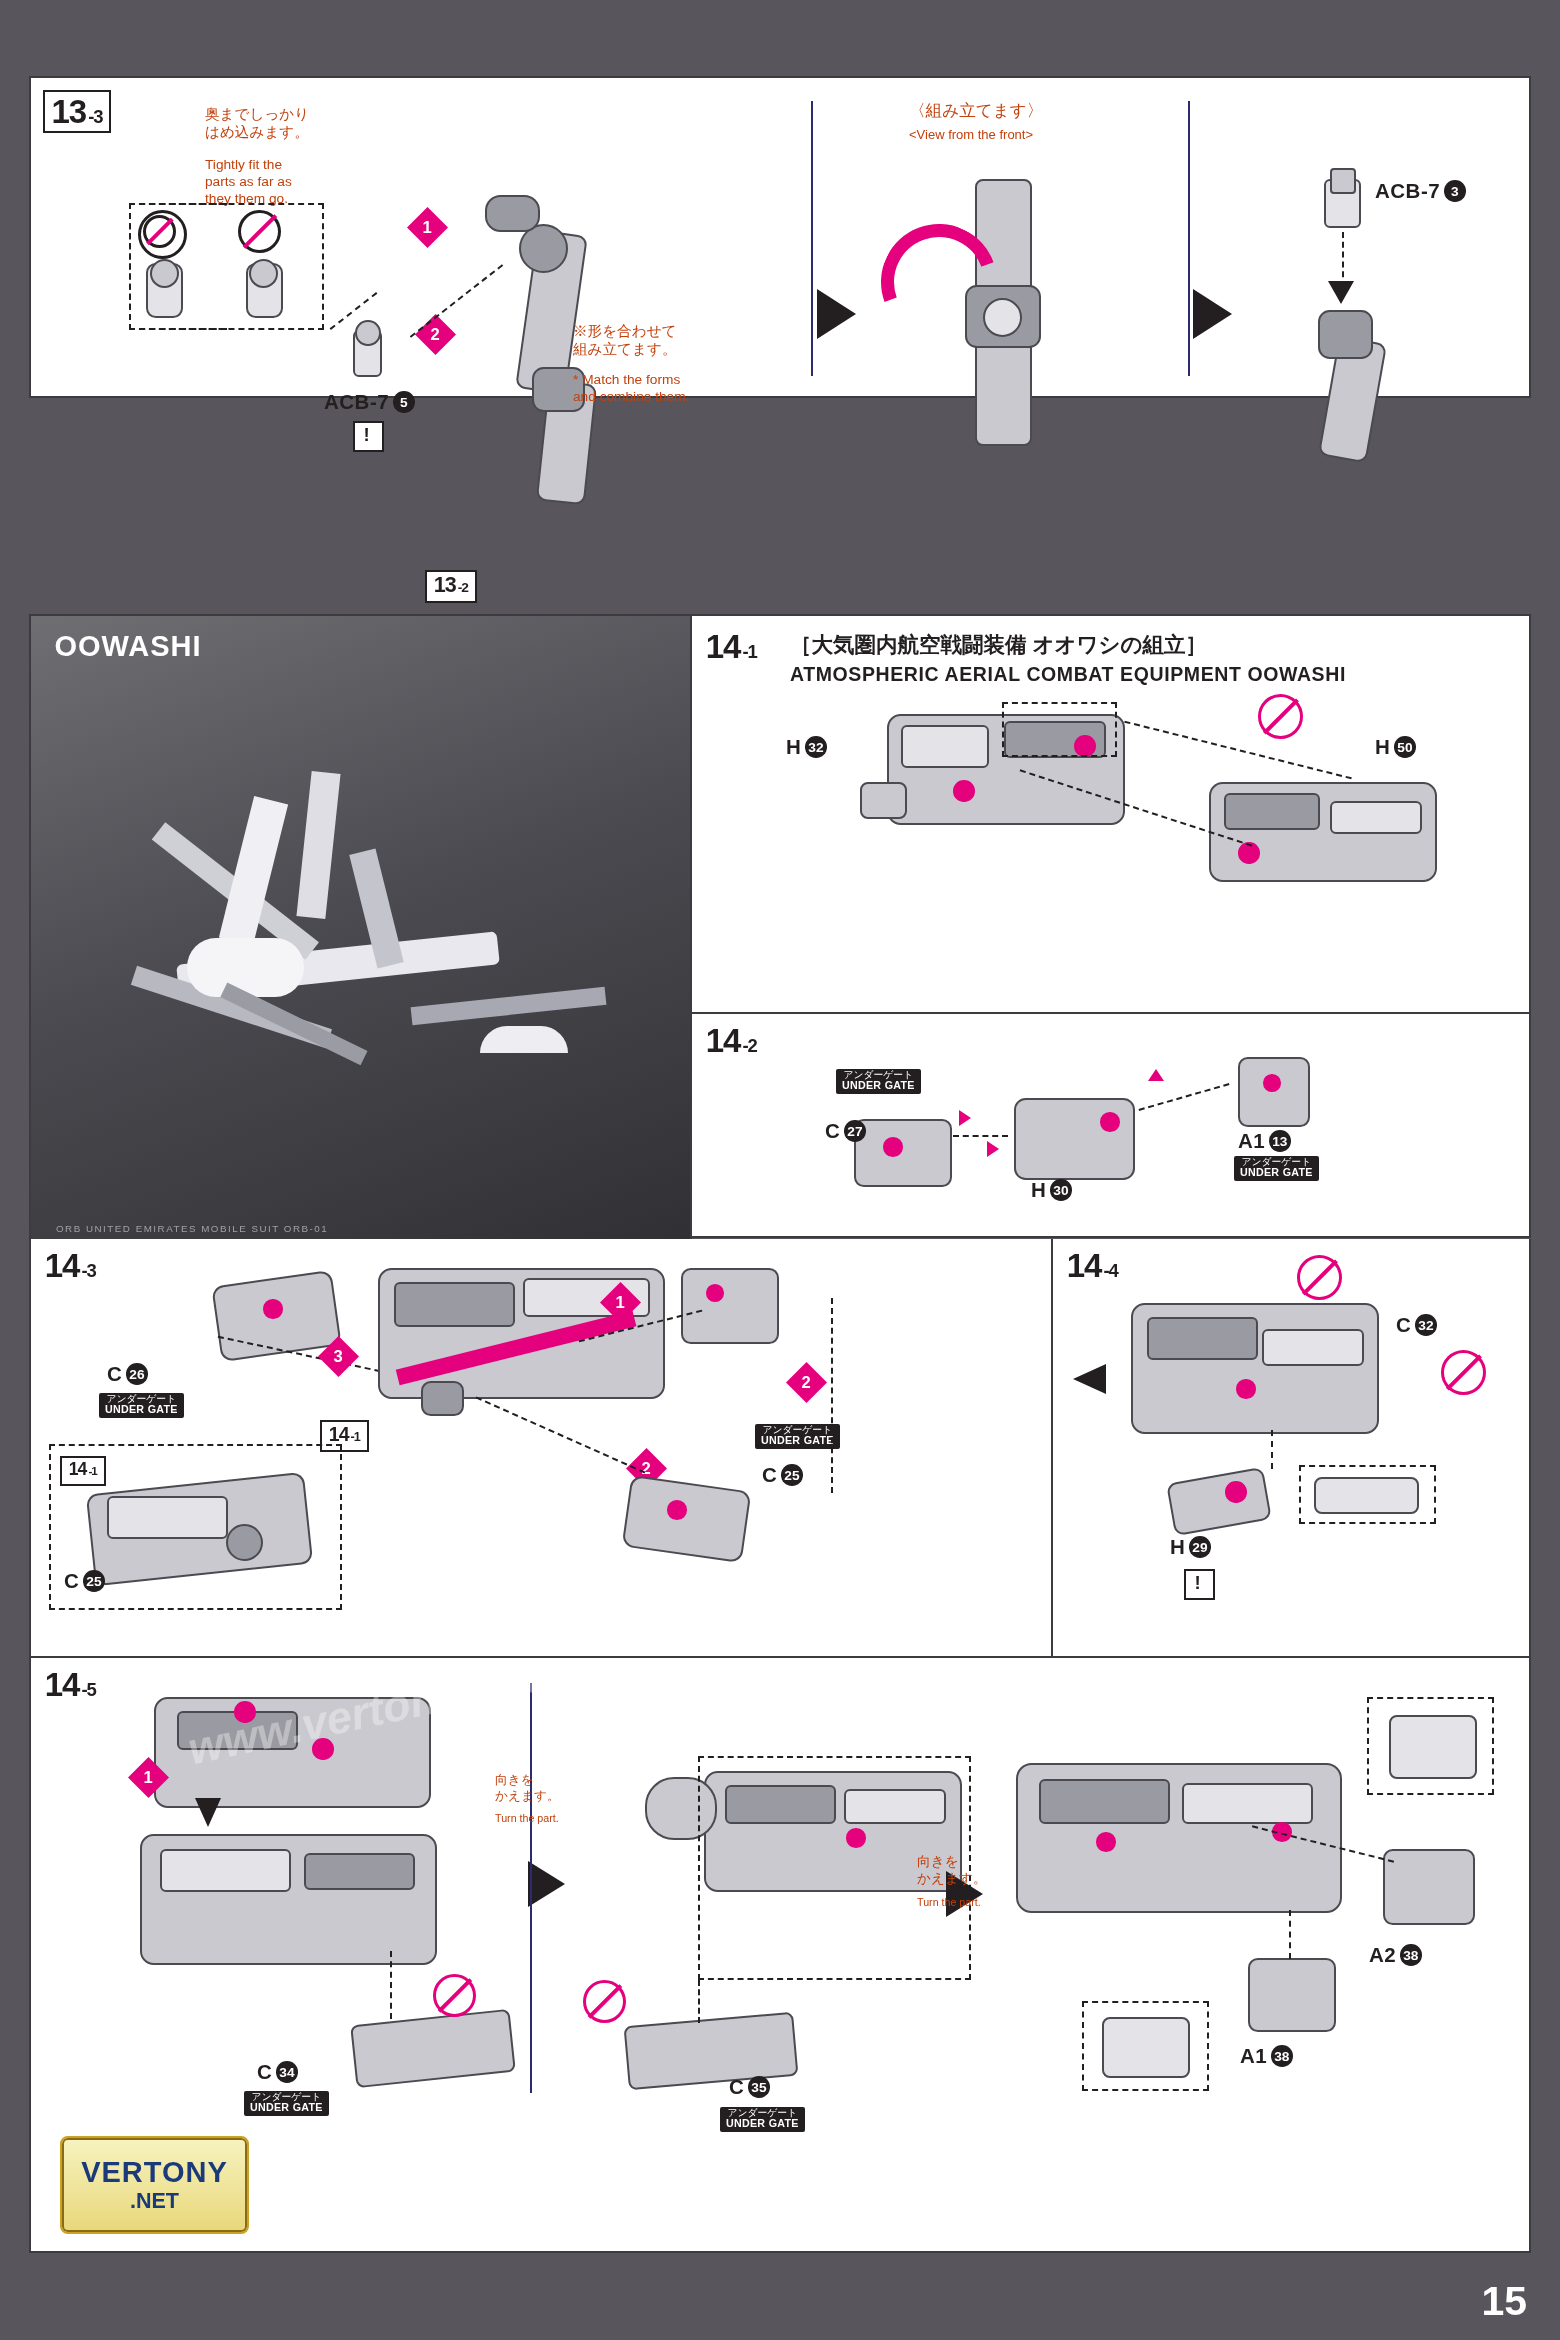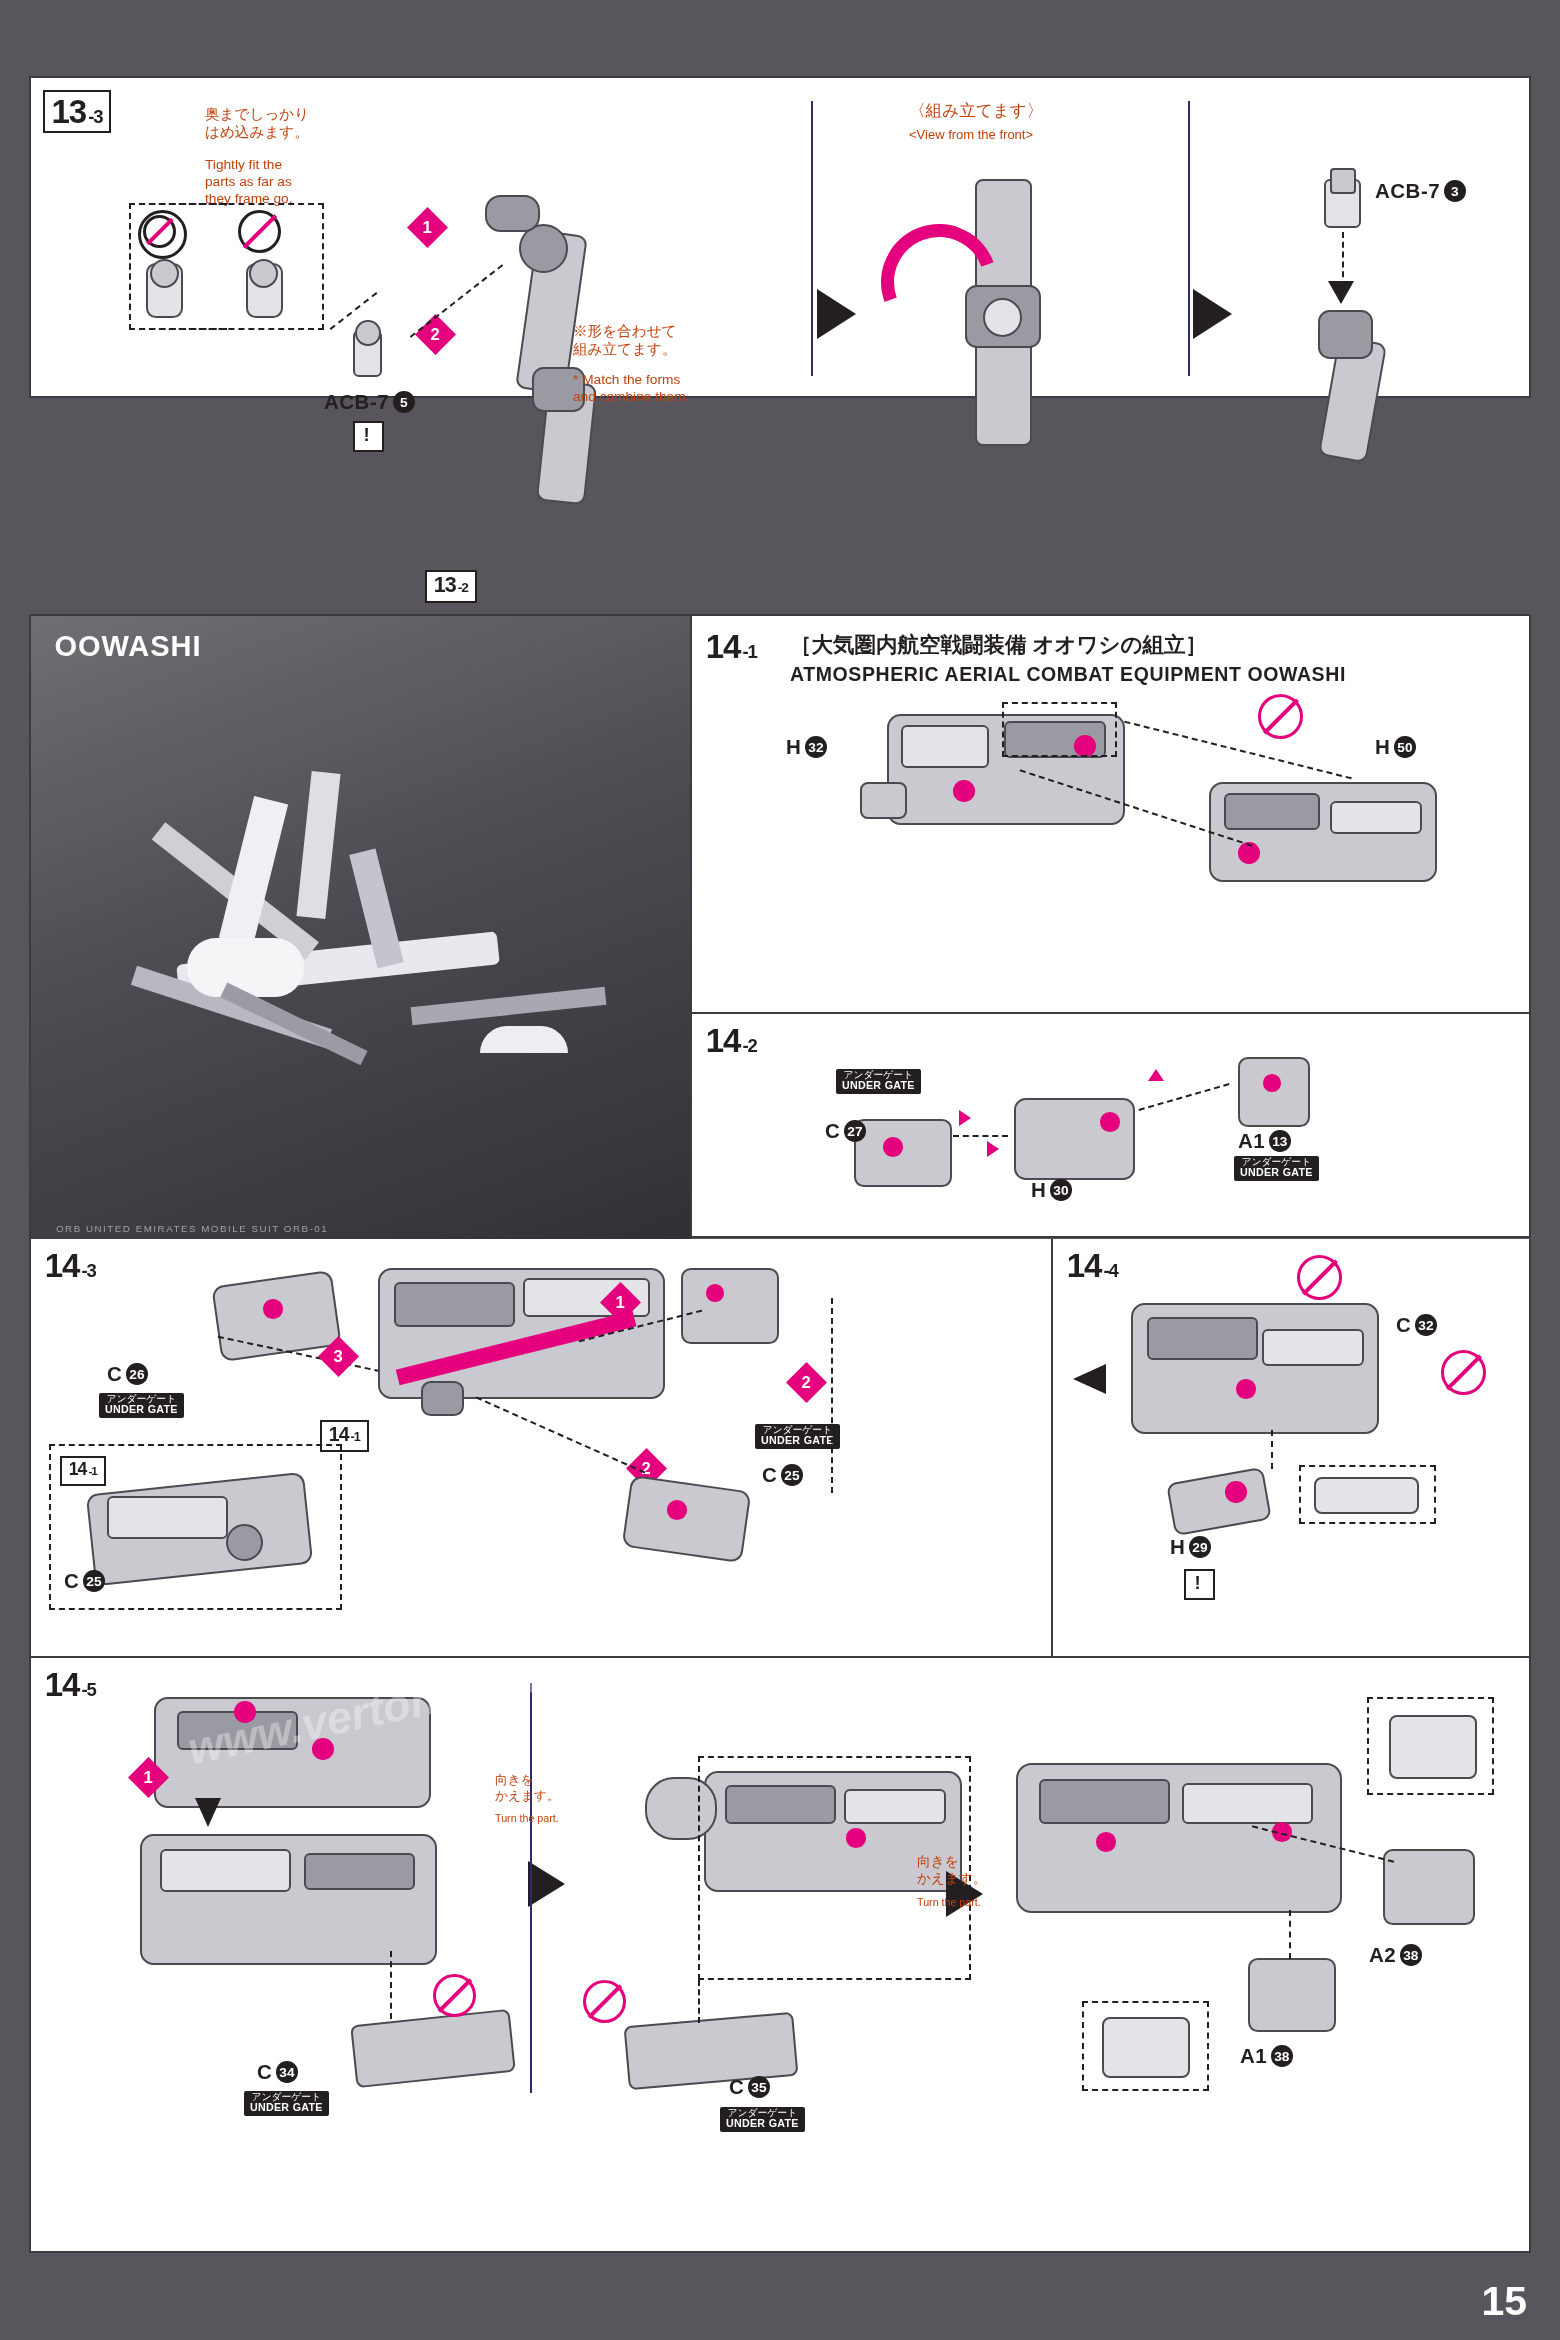--- a/index.html
+++ b/index.html
@@ -94,21 +94,21 @@
 
     <div class="stepnum stepbox" style="left:11.7px;top:11.7px;">
       <span class="big">13</span>
       <span class="sup">-3</span>
     </div>
 
     <div class="note jp" style="left:174px;top:27px;">奥までしっかり
 はめ込みます。</div>
     <div class="note" style="left:174px;top:78px;">Tightly fit the
 parts as far as
-they frame go.</div>
+they them go.</div>
 
     <div class="dbox" style="left:98px;top:125px;width:195px;height:127px;"></div>
     <div class="dbox" style="left:98px;top:125px;width:98px;height:127px;border-right:none;"></div>
     <div class="nosym" style="left:112px;top:137px;width:33px;height:33px;border-color:#231f20;"></div>
     <div style="position:absolute;left:107px;top:132px;width:43px;height:43px;border:3.9px solid #231f20;border-radius:50%;"></div>
     <div class="nosym" style="left:207px;top:132px;width:43px;height:43px;border-color:#231f20;"></div>
     <div class="blob l" style="left:115px;top:185px;width:33px;height:51px;border-radius:9.8px;"></div>
     <div class="blob" style="left:119px;top:181px;width:25px;height:25px;border-radius:50%;"></div>
     <div class="blob l" style="left:215px;top:185px;width:33px;height:51px;border-radius:9.8px;"></div>
     <div class="blob" style="left:218px;top:181px;width:25px;height:25px;border-radius:50%;"></div>
@@ -457,17 +457,21 @@
     <div class="blob" style="left:1217px;top:300px;width:84px;height:70px;border-radius:9.8px;"></div>
     <div class="partlabel" style="left:1209px;top:386px;">
       <span class="pname">A1</span>
       <span class="circnum">38</span>
     </div>
     <div class="dashv" style="left:1258px;top:252px;height:49px;"></div>
   </div>
 
   <div class="wmtext" style="left:185px;top:1687px;">www.vertony.net</div>
 
+  <div class="wm">
+    <div class="t1">VERTONY</div>
+    <div class="t2">.NET</div>
+  </div>
 
   <div class="pagenum">15</div>
 
 </div>
 
 
 </body></html>

